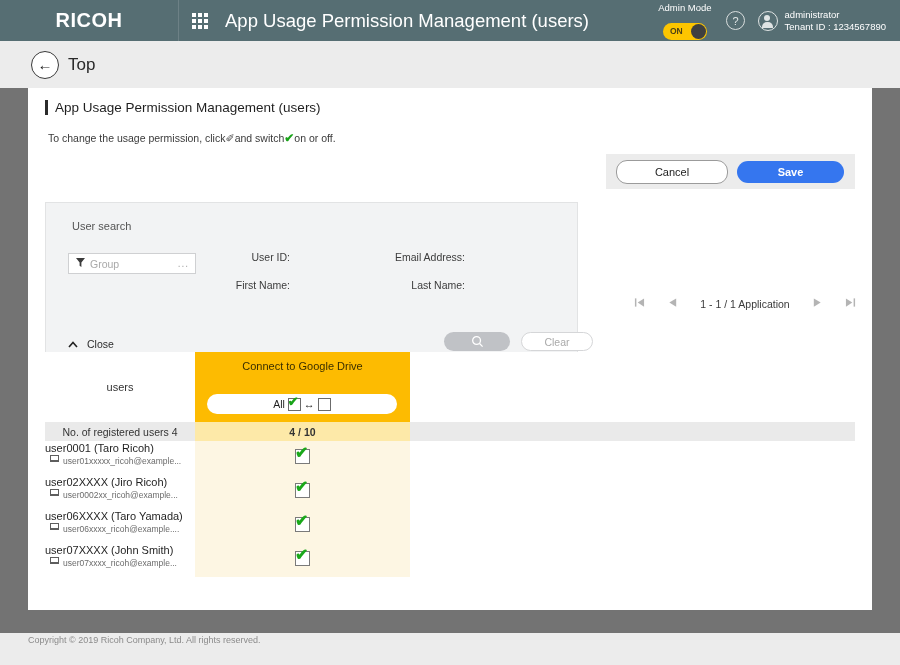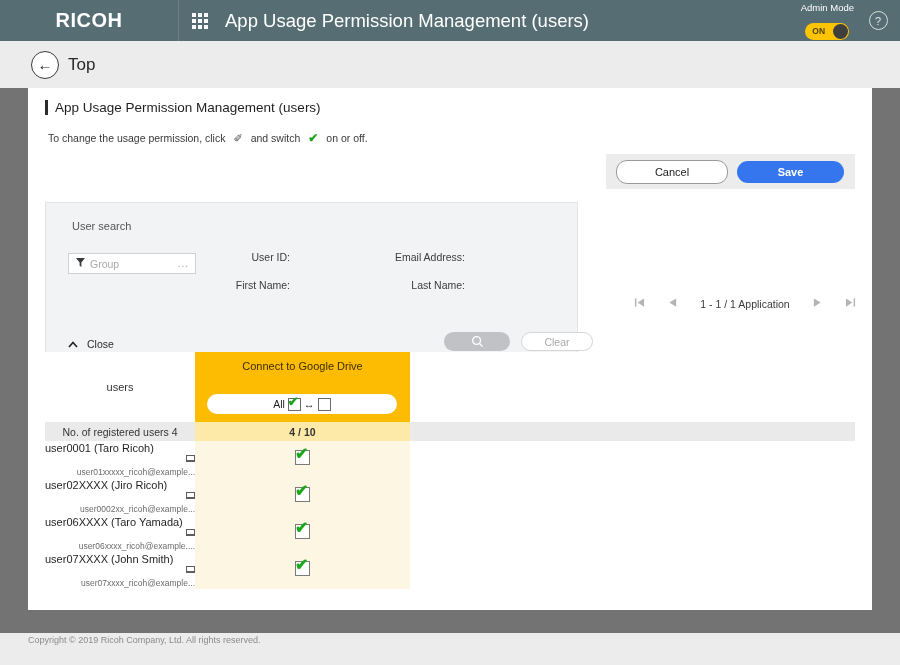--- a/index.html
+++ b/index.html
@@ -122,21 +122,21 @@
   .card-title {
     position: absolute; left: 17px; top: 12px;
     font-size: 13.5px; color: #1f1f1f;
     padding-left: 7px;
     border-left: 3px solid #2b2b2b;
     line-height: 15px;
   }
   .card-sub {
     position: absolute; left: 20px; top: 43px;
     font-size: 10.5px; color: #3a3a3a;
-    display: flex; align-items: center; gap: 8px;
+    display: flex; align-items: center; gap: 0;
   }
   .pencil { display: inline-block; transform: rotate(0deg); font-size: 11px; }
   .greencheck { color: #19a319; font-weight: bold; font-size: 12px; }
 
   
   .actionbar {
     position: absolute; left: 578px; top: 66px;
     width: 249px; height: 35px;
     background: #ececec;
     display: flex; align-items: center; justify-content: flex-end;
@@ -285,21 +285,21 @@
   }
 
   .cell-user {
     height: 34px;
     border-bottom: 1px solid #e6e6e6;
     border-right: 1px solid #e3e3e3;
     padding: 3px 0 0 8px; vertical-align: top;
     background: #ffffff;
   }
   .uname { font-size: 11px; color: #1f1f1f; line-height: 14px; }
-  .umail { font-size: 8.5px; color: #6b6b6b; line-height: 12px; display: flex; align-items: flex-end; gap: 4px; padding-left: 5px; flex-direction: column; }
+  .umail { font-size: 8.5px; color: #6b6b6b; line-height: 12px; display: flex; align-items: flex-start; gap: 4px; padding-left: 5px; }
   .env {
     display: inline-block; width: 9px; height: 7px;
     border: 1px solid #5e5e5e; position: relative; box-sizing: border-box;
   }
   .env::after {
     content: ""; position: absolute; left: 0; top: 0;
     width: 7px; height: 4px;
     border-bottom: 1px solid #5e5e5e;
     transform: skewX(0deg);
   }
@@ -360,20 +360,27 @@
       <div class="toggle">
         <span class="t-txt">ON</span>
         <span class="knob"></span>
       </div>
     </div>
 
     <div class="helpicon">
       <div class="circ">?</div>
     </div>
 
+    <div class="useracct">
+      <div class="avatar"></div>
+      <div class="acctlines">
+        <div>administrator</div>
+        <div>Tenant ID : 1234567890</div>
+      </div>
+    </div>
   </div>
 
   <div class="crumbbar">
     <div class="backbtn">←</div>
     <div class="crumbtext">Top</div>
   </div>
 
   <div class="card">
 
     <div class="card-title">App Usage Permission Management (users)</div>

